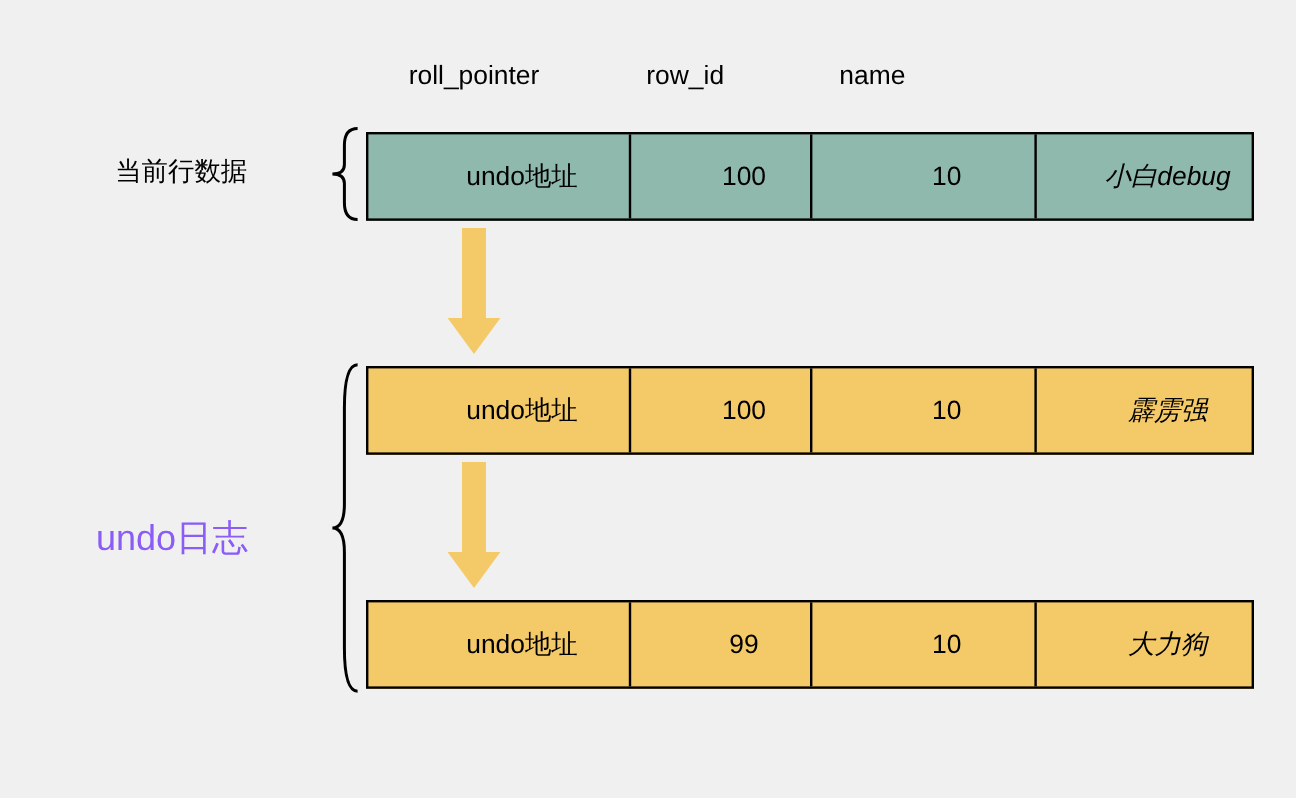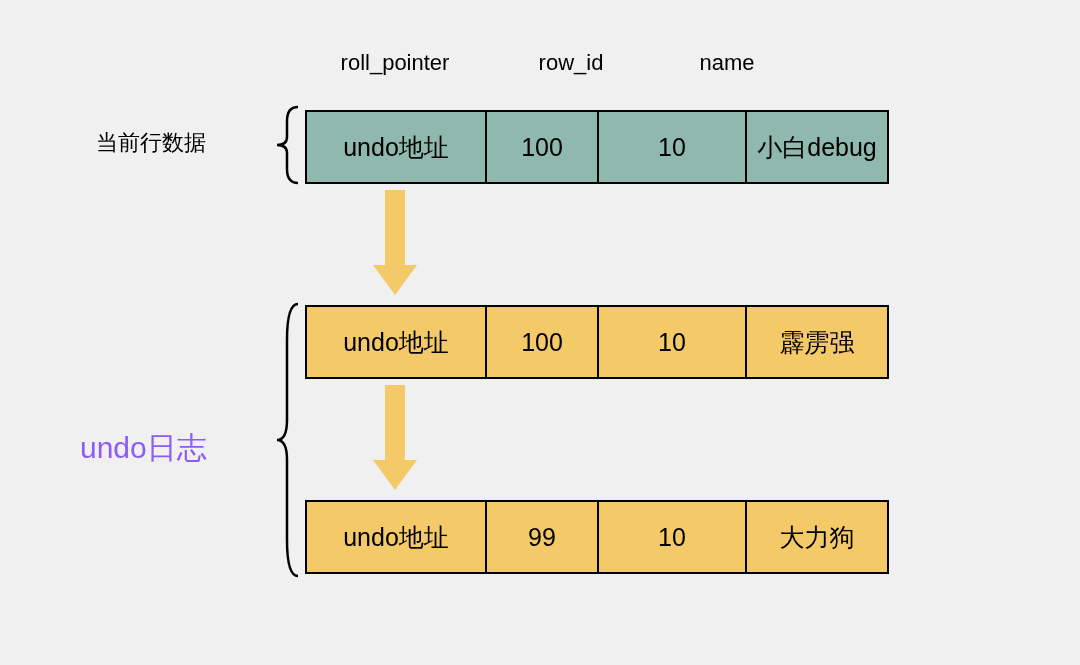--- a/index.html
+++ b/index.html
@@ -41,24 +41,25 @@
     }
     .row-current { top: 60px; }
     .row-undo1 { top: 255px; }
     .row-undo2 { top: 450px; }
 
     .cell {
       height: 70px;
       display: flex;
       align-items: center;
       justify-content: center;
-      font-size: 25px;
+      font-size: 22px;
       border-right: 2px solid #000;
+      margin-left: 39px;
     }
-    .cell:last-child { border-right: none; }
+    .cell:last-child { border-right: none; font-style: italic; }
     .c-roll { width: 180px; }
     .c-trx { width: 112px; }
     .c-row { width: 148px; }
     .c-name { width: 140px; }
 
     .bg-teal { background: #8fb9ad; }
     .bg-gold { background: #f4c968; }
 
     .arrow {
       position: absolute;

